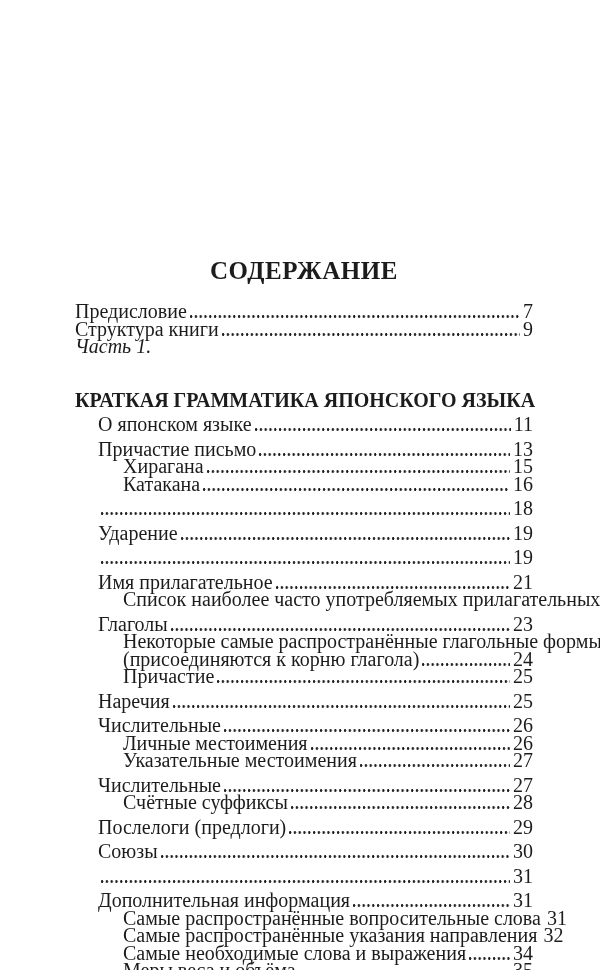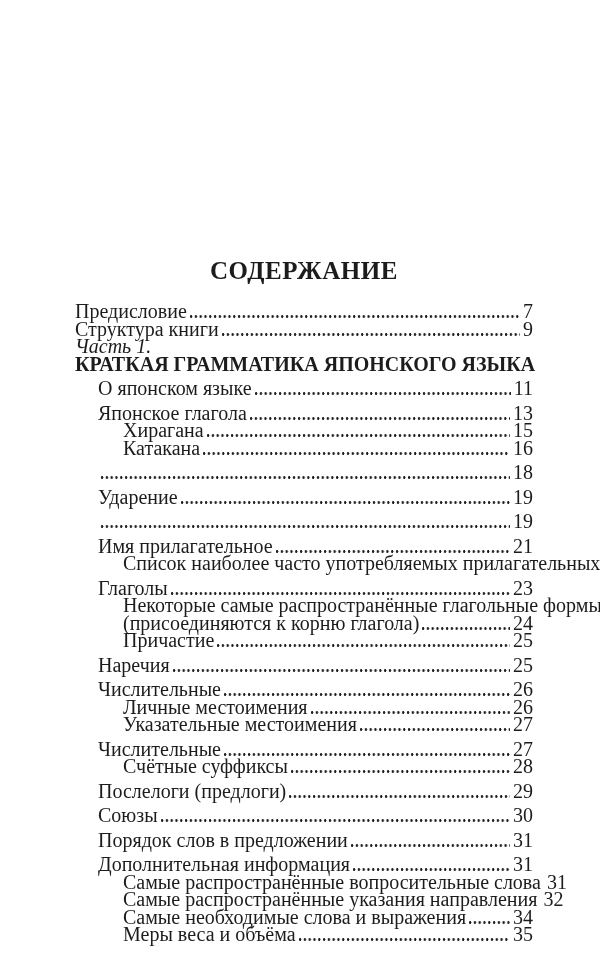--- a/index.html
+++ b/index.html
@@ -37,21 +37,21 @@
     display: flex;
     align-items: baseline;
     font-size: 20px;
     line-height: 17.5px;
     white-space: nowrap;
   }
   .row.indent-1 { padding-left: 23px; margin-top: 7px; }
   .row.indent-2 { padding-left: 48px; }
   .row.gap { }
   .row.part .label { font-style: italic; }
-  .row.section .label { font-weight: bold; }
+  .row.section .label { font-weight: bold; margin-top: 36px; }
   .label { flex: 0 0 auto; }
   .leader {
     flex: 1 1 auto;
     height: 3px;
     margin: 0 3px 0 3px;
     background-image: radial-gradient(circle at 1.1px 1.5px, #1c1c1c 1.05px, rgba(0,0,0,0) 1.5px);
     background-size: 4.8px 3px;
     background-repeat: repeat-x;
     background-position: left bottom;
   }
@@ -82,21 +82,21 @@
         </div>
         <div class="row indent-0 section">
           <span class="label">КРАТКАЯ ГРАММАТИКА ЯПОНСКОГО ЯЗЫКА</span>
         </div>
         <div class="row indent-1">
           <span class="label">О японском языке</span>
           <span class="leader"></span>
           <span class="pagenum">11</span>
         </div>
         <div class="row indent-1">
-          <span class="label">Японское глагола</span>
+          <span class="label">Причастие письмо</span>
           <span class="leader"></span>
           <span class="pagenum">13</span>
         </div>
         <div class="row indent-2">
           <span class="label">Хирагана</span>
           <span class="leader"></span>
           <span class="pagenum">15</span>
         </div>
         <div class="row indent-2">
           <span class="label">Катакана</span>
@@ -178,21 +178,20 @@
           <span class="label">Послелоги (предлоги)</span>
           <span class="leader"></span>
           <span class="pagenum">29</span>
         </div>
         <div class="row indent-1">
           <span class="label">Союзы</span>
           <span class="leader"></span>
           <span class="pagenum">30</span>
         </div>
         <div class="row indent-1">
-          <span class="label">Порядок слов в предложении</span>
           <span class="leader"></span>
           <span class="pagenum">31</span>
         </div>
         <div class="row indent-1">
           <span class="label">Дополнительная информация</span>
           <span class="leader"></span>
           <span class="pagenum">31</span>
         </div>
         <div class="row indent-2">
           <span class="label">Самые распространённые вопросительные слова</span>

